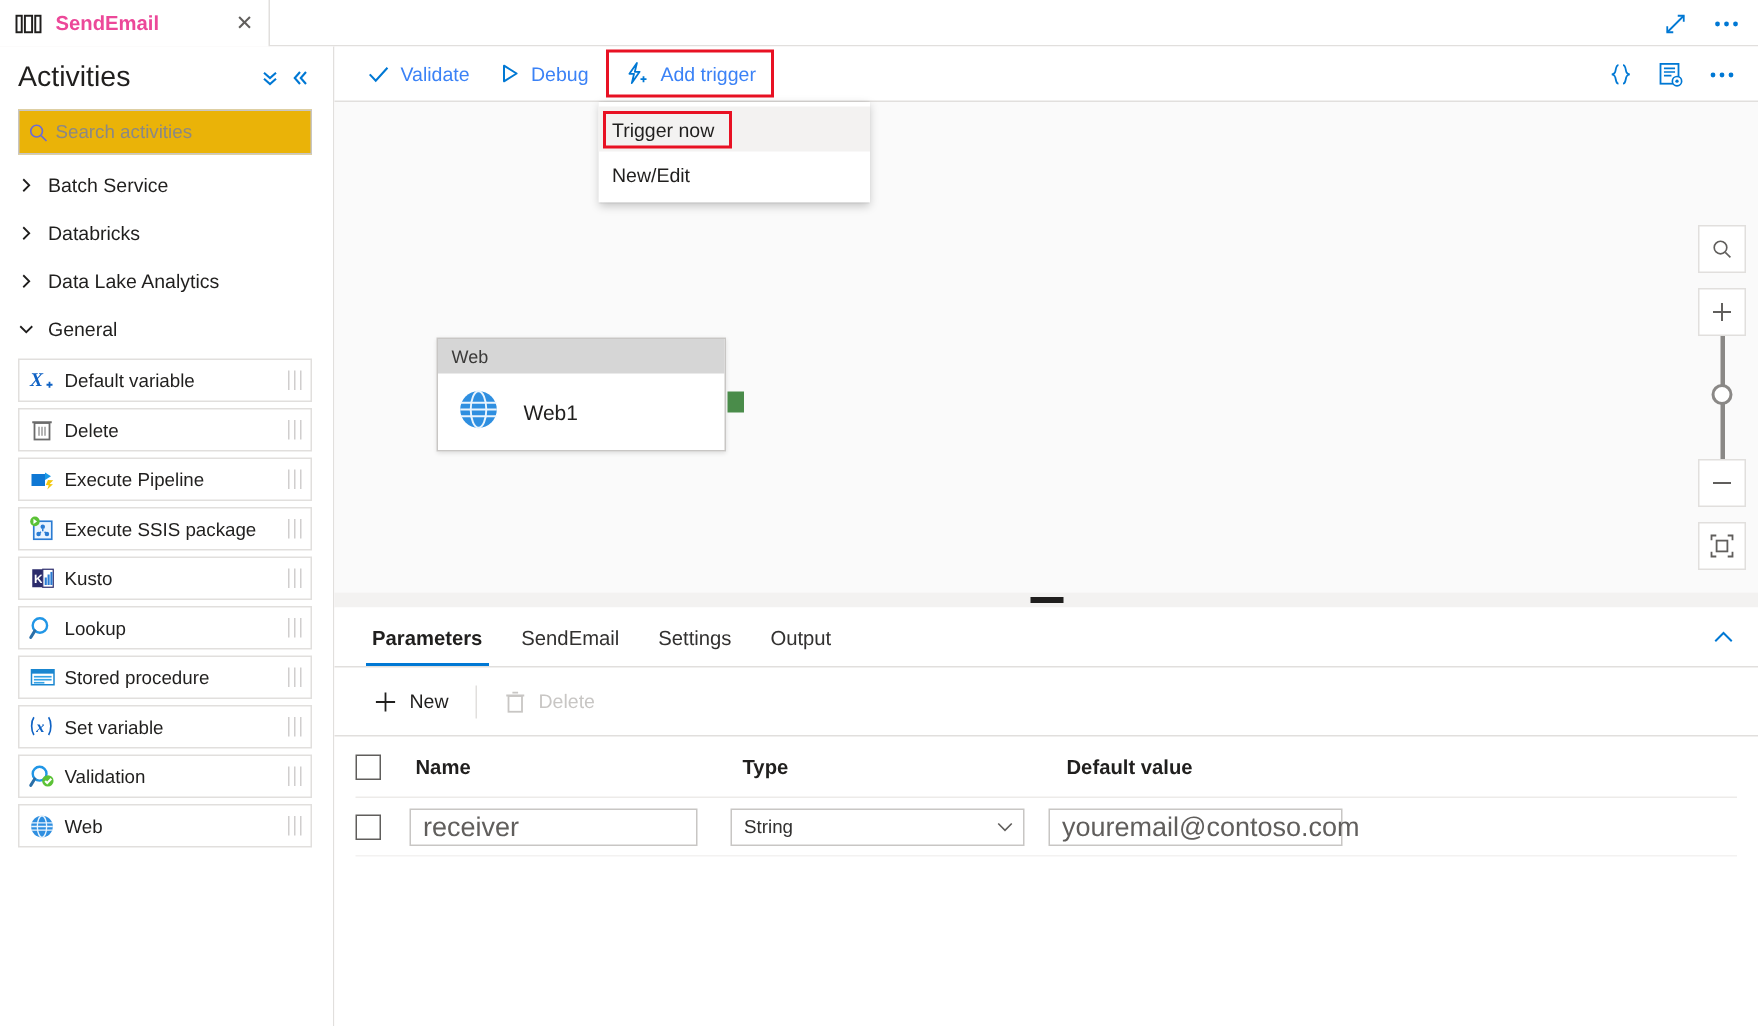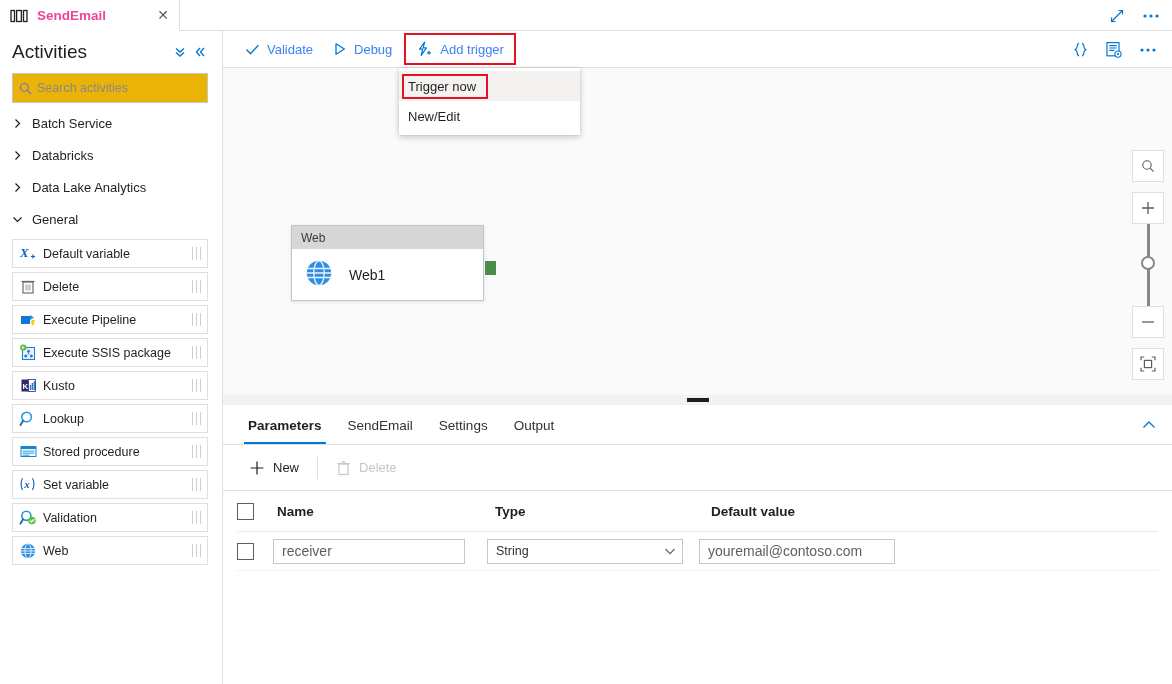--- a/index.html
+++ b/index.html
@@ -503,21 +503,21 @@
     padding-left: 4px;
   }
   .fld {
     height: 25px;
     border: 1px solid #c8c6c4;
     box-sizing: border-box;
     display: flex;
     align-items: center;
     padding: 0 8px;
     background: #fff;
-    font-size: 14px;
+    font-size: 18px;
     color: #605e5c;
   }
   .fld.name { width: 192px; }
   .fld.def  { width: 196px; }
   .sel {
     width: 196px;
     height: 25px;
     border: 1px solid #c8c6c4;
     box-sizing: border-box;
     display: flex;

